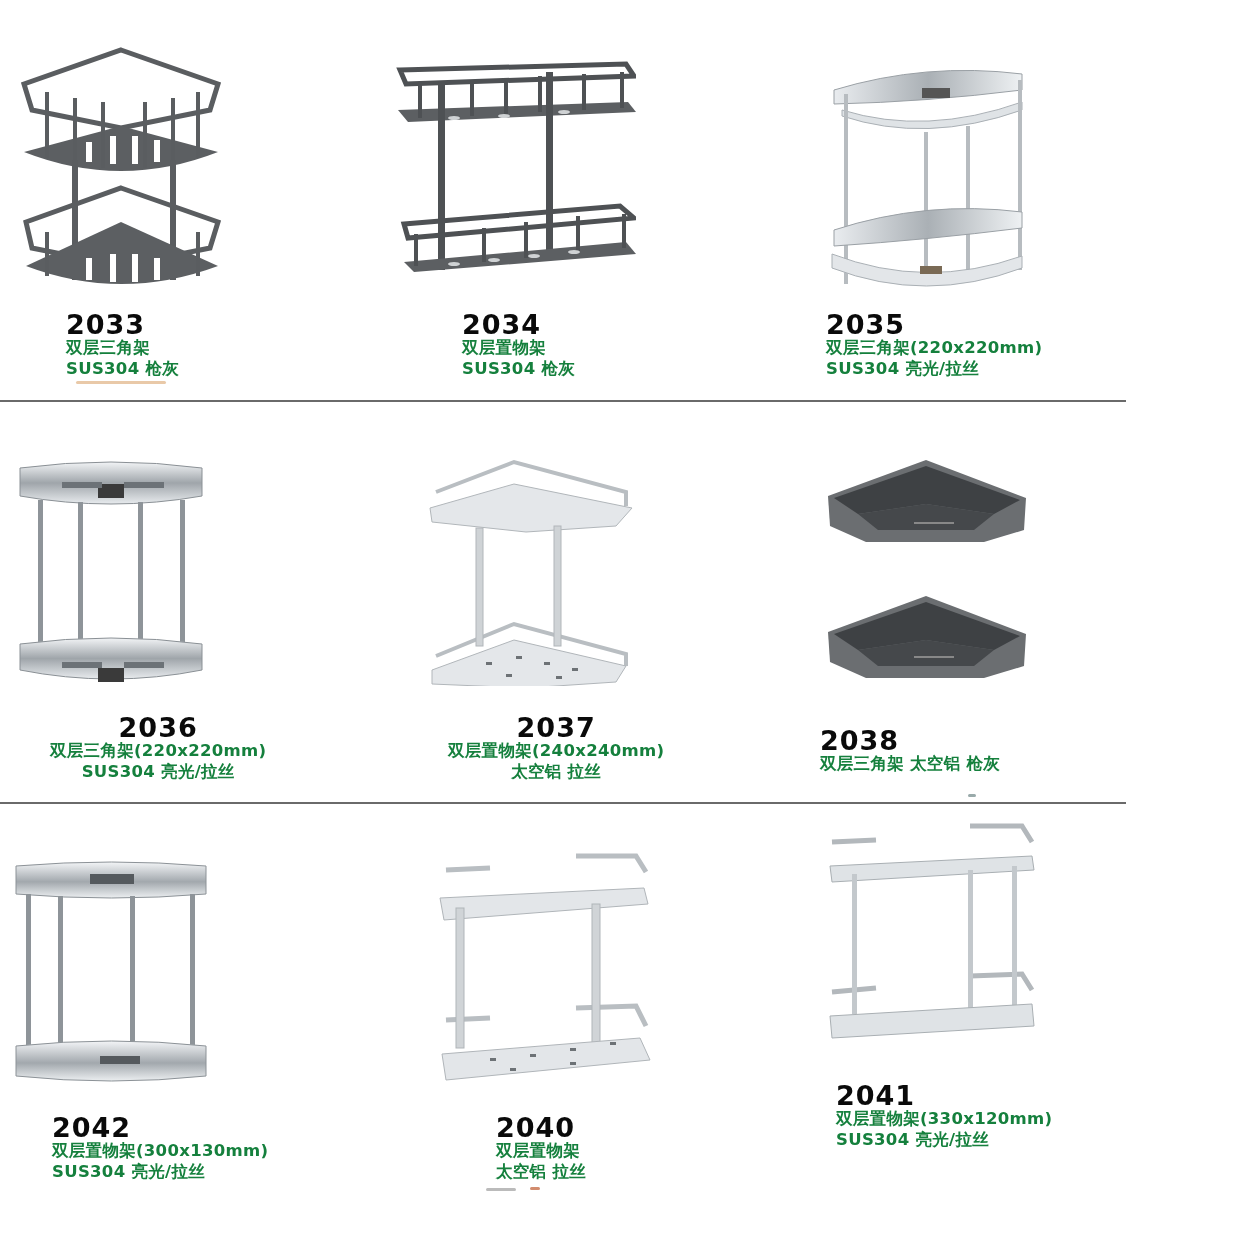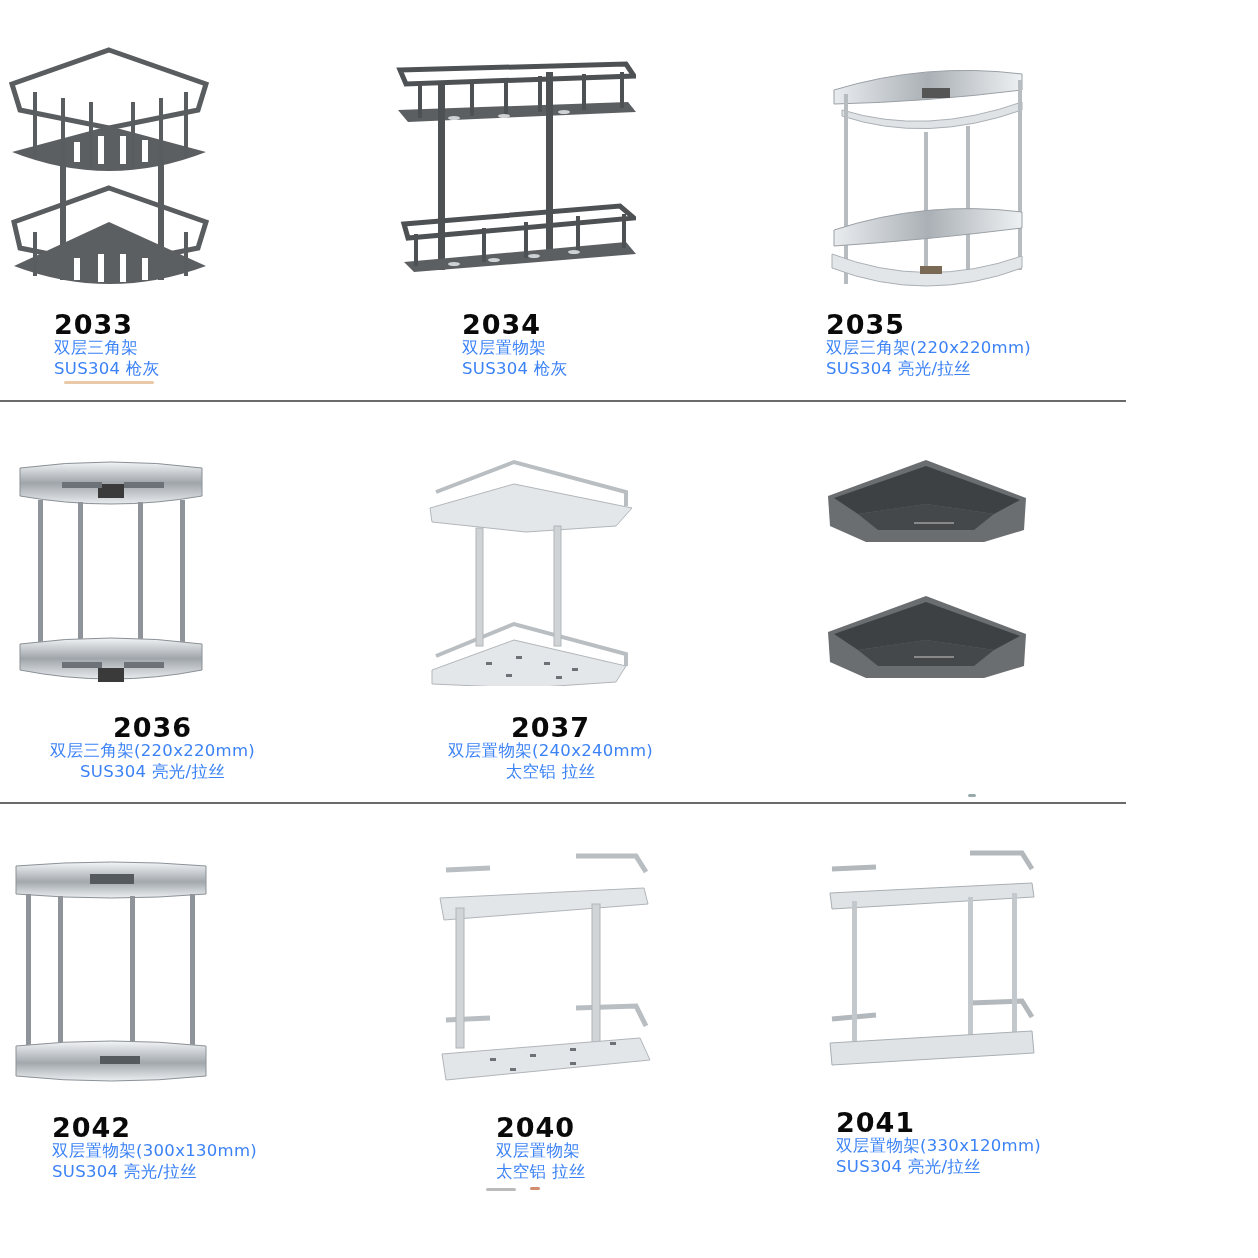--- a/index.html
+++ b/index.html
@@ -3,34 +3,34 @@
 <meta charset="utf-8">
 <style>
   html, body { margin: 0; padding: 0; background: #ffffff; }
   body { width: 1258px; height: 1258px; position: relative; overflow: hidden;
          font-family: "DejaVu Sans", "Liberation Sans", sans-serif; color: #111; }
   .item { position: absolute; }
   .pic { position: absolute; }
   .pic svg { display: block; }
   .label { position: absolute; line-height: 1; }
   .model { font-family: "DejaVu Sans", sans-serif; font-weight: bold; font-size: 27px; letter-spacing: 1px; color: #0a0a0a; }
-  .desc, .mat { font-family: "DejaVu Sans", sans-serif; font-weight: normal; font-size: 16.5px; color: #3b82f6; white-space: nowrap; letter-spacing: 0.3px; }
+  .desc, .mat { font-family: "DejaVu Sans", sans-serif; font-weight: bold; font-size: 16.5px; color: #15803d; white-space: nowrap; letter-spacing: 0.3px; }
   .desc { margin-top: 2px; }
   .mat { margin-top: 4px; }
   .divider { position: absolute; left: 0; width: 1126px; height: 2px; background: #6a6a6a; }
   .speck { position: absolute; height: 3px; border-radius: 2px; }
   .bottom-peek { position: absolute; left: 490px; top: 1250px; width: 120px; height: 10px; }
 </style>
 </head>
 <body>
 
 <div class="divider" style="top:400px;"></div>
 <div class="divider" style="top:802px;"></div>
 
-<div class="item" style="left:4px;top:0;width:400px;height:484px;">
+<div class="item" style="left:16px;top:0;width:400px;height:484px;">
   <div class="pic" style="left:4px;top:40px;">
     <svg width="202" height="250" viewBox="0 0 202 250">
 
       <polygon points="101,10 198,44 190,70 101,88 12,70 4,44" fill="none" stroke="#5a5d60" stroke-width="5"></polygon>
       <path d="M4,112 Q101,150 198,112 L101,86 Z" fill="#5c5f62"></path>
       <g stroke="#5a5d60" stroke-width="4">
         <line x1="27" y1="52" x2="27" y2="118"></line>
           <line x1="55" y1="58" x2="55" y2="126"></line>
         <line x1="83" y1="62" x2="83" y2="128"></line>
           <line x1="125" y1="62" x2="125" y2="128"></line>
@@ -214,20 +214,24 @@
       <polygon points="10,42 102,10 196,44 170,58 102,48 34,58" fill="#3e4144"></polygon>
       <polygon points="34,58 102,48 170,58 150,74 54,74" fill="#45484b"></polygon>
       <rect x="90" y="66" width="40" height="2" fill="#888"></rect>
 
       <polygon points="4,176 102,140 202,178 200,210 160,222 42,222 6,206" fill="#6b6e71"></polygon>
       <polygon points="10,178 102,146 196,180 170,194 102,184 34,194" fill="#3e4144"></polygon>
       <polygon points="34,194 102,184 170,194 150,210 54,210" fill="#45484b"></polygon>
       <rect x="90" y="200" width="40" height="2" fill="#888"></rect>
     </svg>
   </div>
+  <div class="label" style="left:20px;top:325px;">
+    <div class="model">2038</div>
+    <div class="desc">双层三角架  太空铝 枪灰</div>
+  </div>
   <div class="speck" style="left:168px;top:392px;width:8px;background:#9aa;"></div>
 </div>
 
 <div class="item" style="left:0;top:804px;width:400px;height:410px;">
   <div class="pic" style="left:14px;top:56px;">
     <svg width="196" height="230" viewBox="0 0 196 230">
       <defs>
         <linearGradient id="chr3" x1="0" x2="0" y1="0" y2="1">
             <stop offset="0" stop-color="#f3f5f7"></stop>
             <stop offset="0.55" stop-color="#a2a8ad"></stop>
@@ -278,21 +282,21 @@
   </div>
   <div class="label" style="left:82px;top:310px;margin-left:14px;">
     <div class="model">2040</div>
     <div class="desc">双层置物架</div>
     <div class="mat">太空铝 拉丝</div>
   </div>
   <div class="speck" style="left:86px;top:384px;width:30px;background:#bbb;"></div>
   <div class="speck" style="left:130px;top:383px;width:10px;background:#d28c6e;"></div>
 </div>
 
-<div class="item" style="left:800px;top:799px;width:458px;height:410px;">
+<div class="item" style="left:800px;top:772px;width:458px;height:410px;">
   <div class="pic" style="left:26px;top:48px;">
     <svg width="212" height="230" viewBox="0 0 212 230">
       <g fill="none" stroke="#b3b8bc" stroke-width="5">
         <path d="M6,22 L50,20"></path>
           <path d="M144,6 L196,6 L206,22"></path>
         <path d="M6,172 L50,168"></path>
           <path d="M144,156 L196,154 L206,170"></path>
       </g>
       <polygon points="4,46 206,36 208,50 6,62" fill="#dfe3e6" stroke="#a9afb3"></polygon>
       <rect x="26" y="54" width="5" height="140" fill="#c3c8cc"></rect>

